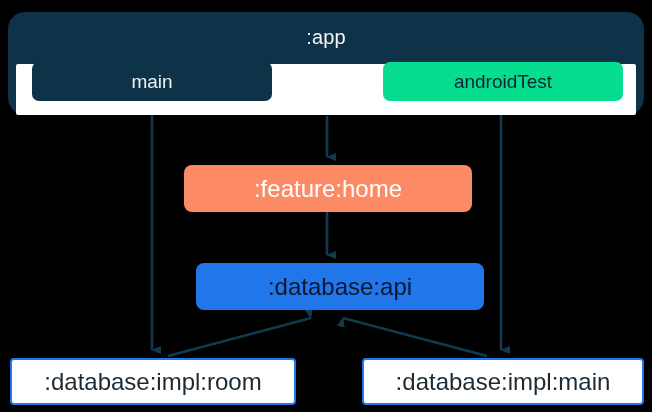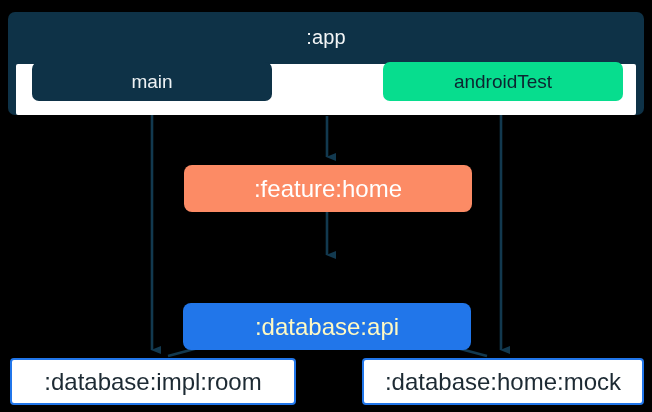--- a/index.html
+++ b/index.html
@@ -35,21 +35,21 @@
   }
 
   
   .cluster {
     position: absolute;
     left: 8px;
     top: 12px;
     width: 636px;
     height: 103px;
     background: #0e3247;
-    border-radius: 7px;
+    border-radius: 17px;
     box-sizing: border-box;
   }
   .cluster-title {
     position: absolute;
     left: 0;
     top: 14px;
     width: 100%;
     text-align: center;
     color: #f2f5f6;
     font-size: 20px;
@@ -102,27 +102,26 @@
   }
   .node-feature-home {
     left: 184px;
     top: 165px;
     width: 288px;
     height: 47px;
     background: #fc8b65;
     color: #ffffff;
   }
   .node-database-api {
-    left: 183px;
+    left: 196px;
     top: 263px;
     width: 288px;
     height: 47px;
     background: #2176ea;
-    color: #fef9c3;
-    margin-top: 40px;
+    color: #0f172a;
   }
   .node-impl {
     top: 358px;
     height: 47px;
     background: #ffffff;
     color: #1d2a33;
     border: 2px solid #2176ea;
     border-radius: 4px;
   }
   .node-impl-room { left: 10px;  width: 286px; }
@@ -189,17 +188,17 @@
 
     <div class="node node-database-api">
       <span>:database:api</span>
     </div>
 
     <div class="node node-impl node-impl-room">
       <span>:database:impl:room</span>
     </div>
 
     <div class="node node-impl node-impl-mock">
-      <span>:database:home:mock</span>
+      <span>:database:impl:main</span>
     </div>
 
   </div>
 </div>
 
 </body></html>

